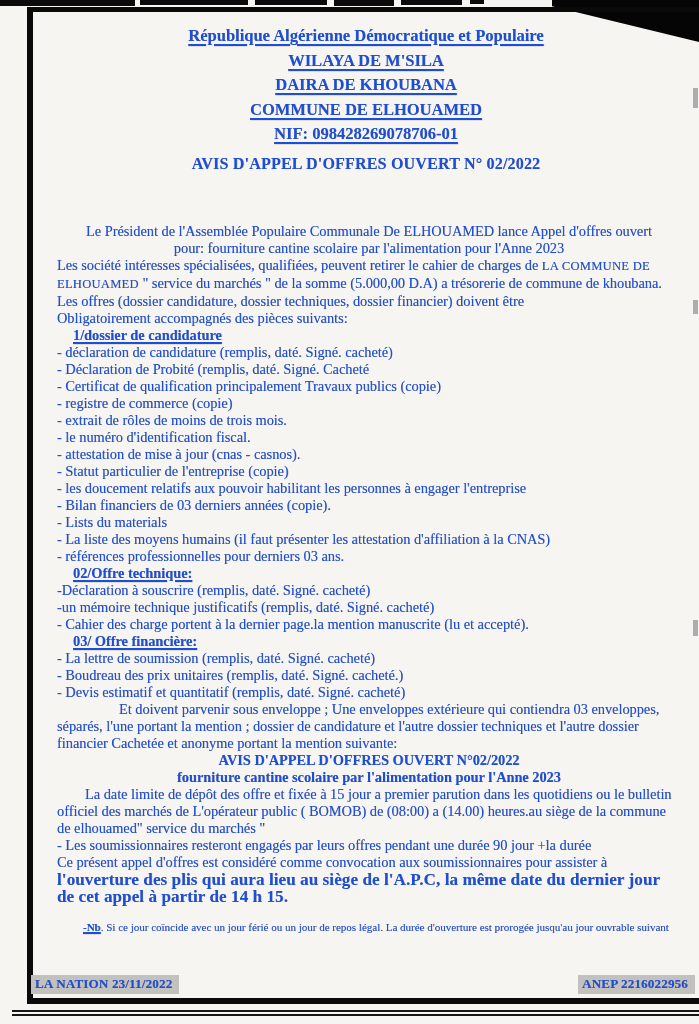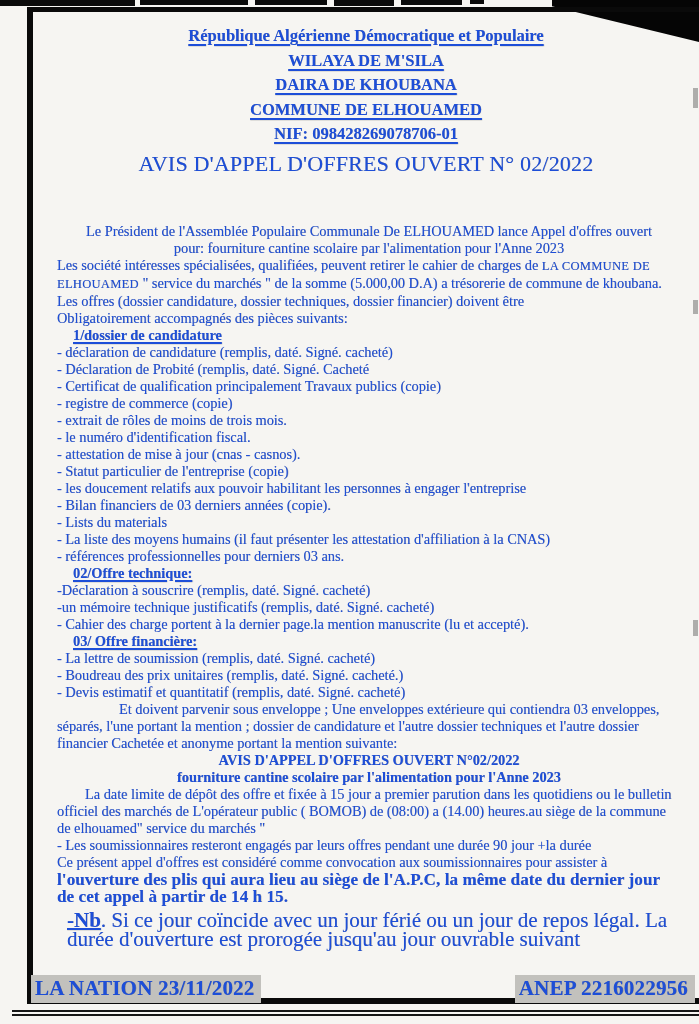--- a/index.html
+++ b/index.html
@@ -31,21 +31,21 @@
     border-top:2.5px solid #161616; border-bottom:2.5px solid #161616;
     box-sizing:border-box;
   }
   
   .hdr{ text-align:center; padding-top:12px; }
   .hdr-line{
     font-weight:bold; font-size:16.5px; line-height:24.5px;
     text-decoration:underline; text-decoration-thickness:1.8px; text-underline-offset:3px;
   }
   .doc-title{
-    font-weight:normal; font-size:22px; line-height:30px; margin-top:2px;
+    font-weight:bold; font-size:16px; line-height:30px; margin-top:2px;
     letter-spacing:.2px;
   }
   
   .body{
     padding:44px 18px 0 24px;
     font-size:14.3px; line-height:17px;
   }
   .body p{margin:0;}
   .center{text-align:center;}
   .bold{font-weight:normal;}
@@ -53,30 +53,30 @@
   .sec-heading{
     font-weight:bold; margin-left:16px;
     text-decoration:underline; text-decoration-thickness:1.6px; text-underline-offset:2px;
   }
   .doc-line{white-space:nowrap;}
   .envelope{ text-indent:62px; margin-top:1px; }
   .mention-line{ text-align:center; font-weight:bold; }
   .mention-big{ font-size:15.5px; }
   .deadline{ text-indent:28px; }
   .ouverture-line{ font-weight:bold; font-size:17px; letter-spacing:.1px; }
-  .nb{ margin-top:6px; padding:0 30px 0 34px; font-size:21px; line-height:19px; }
+  .nb{ margin-top:13px; padding:0 30px 0 50px; font-size:11px; line-height:19px; }
   .nb-label{ font-weight:bold; text-decoration:underline; text-decoration-thickness:1.6px; }
   
   .footer-row{
     position:absolute; left:31px; right:0; top:975px;
     display:flex; justify-content:space-between; align-items:flex-end;
     padding-right:4px;
   }
   .hl{
-    background:#c2c1bd; font-weight:bold; font-size:21px;
+    background:#c2c1bd; font-weight:bold; font-size:13px;
     padding:1px 7px 2px 4px; letter-spacing:.2px; white-space:nowrap;
   }
 </style>
 </head>
 <body>
 
 <div class="sheet">
 
   <div class="smudge" style="left:0;width:135px;height:6px;"></div>
   <div class="smudge" style="left:140px;width:108px;height:5px;"></div>

